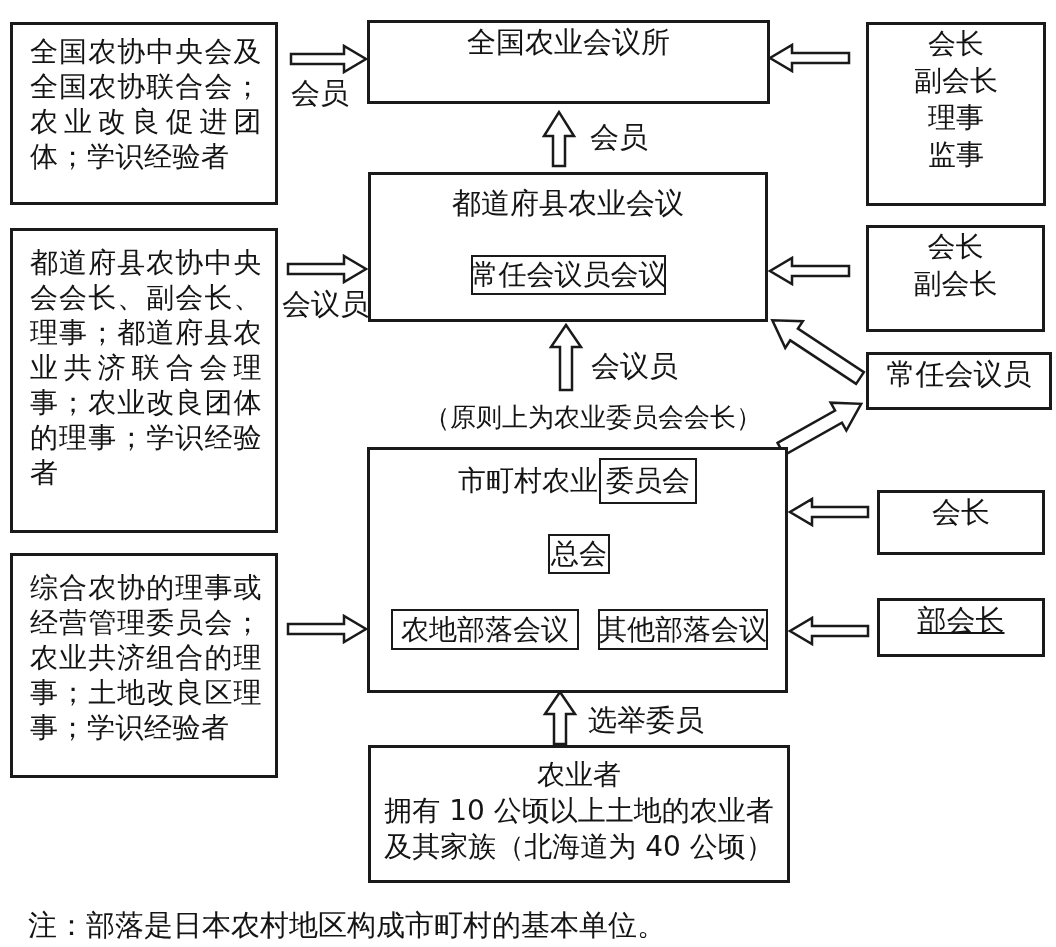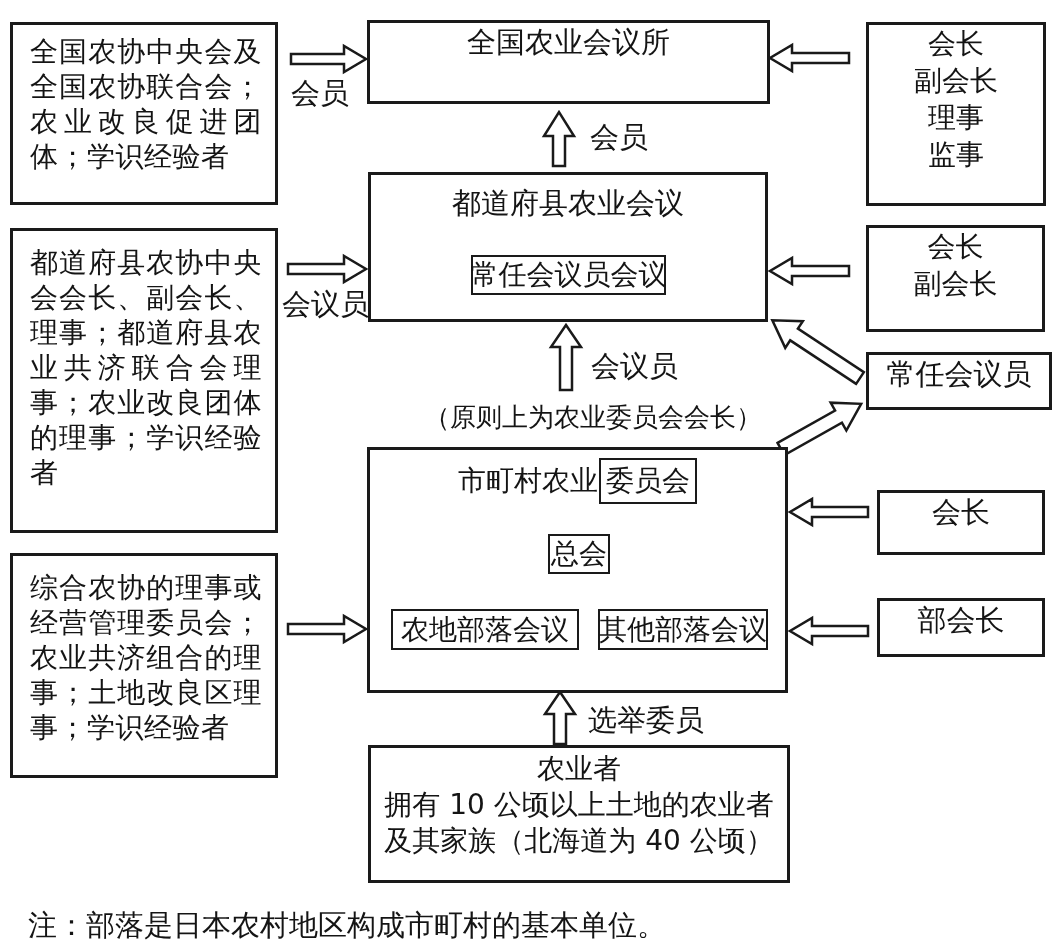--- a/index.html
+++ b/index.html
@@ -135,25 +135,25 @@
   </div>
 
   <div class="box" style="left:10px;top:553px;width:268px;height:225px;padding:14px 13px 0 17px;">
     <div class="jtext">综合农协的理事或经营管理委员会；农业共济组合的理事；土地改良区理事；学识经验者</div>
   </div>
 
   <div class="box center" style="left:877px;top:490px;width:168px;height:65px;">
     <div class="title-line">会长</div>
   </div>
 
-  <div class="box center" style="left:877px;top:598px;width:168px;height:59px;">
+  <div class="box center" style="left:877px;top:598px;width:168px;height:59px;text-decoration:underline;">
     <div class="title-line">部会长</div>
   </div>
 
-  <div class="box" style="left:368px;top:745px;width:422px;height:138px;padding-top:3px;">
+  <div class="box" style="left:368px;top:745px;width:422px;height:138px;padding-top:9px;">
     <div class="farm-line">农业者</div>
     <div class="farm-line">拥有 10 公顷以上土地的农业者</div>
     <div class="farm-line">及其家族（北海道为 40 公顷）</div>
   </div>
 
   <div class="arrow-label" style="left:291px;top:74px;">会员</div>
   <div class="arrow-label" style="left:590px;top:118px;">会员</div>
   <div class="arrow-label" style="left:282px;top:285px;">会议员</div>
   <div class="arrow-label" style="left:591px;top:347px;">会议员</div>
   <div class="arrow-label small-label" style="left:424px;top:400px;">（原则上为农业委员会会长）</div>

